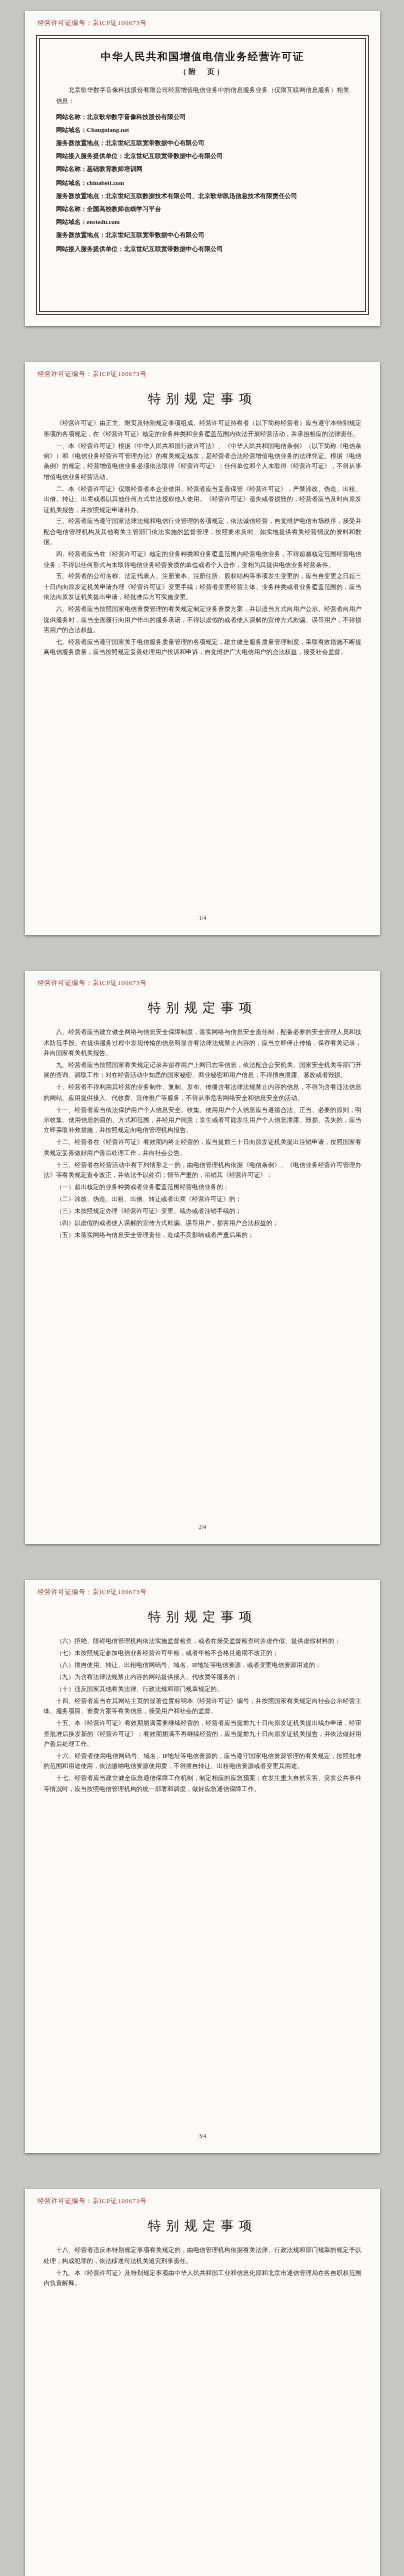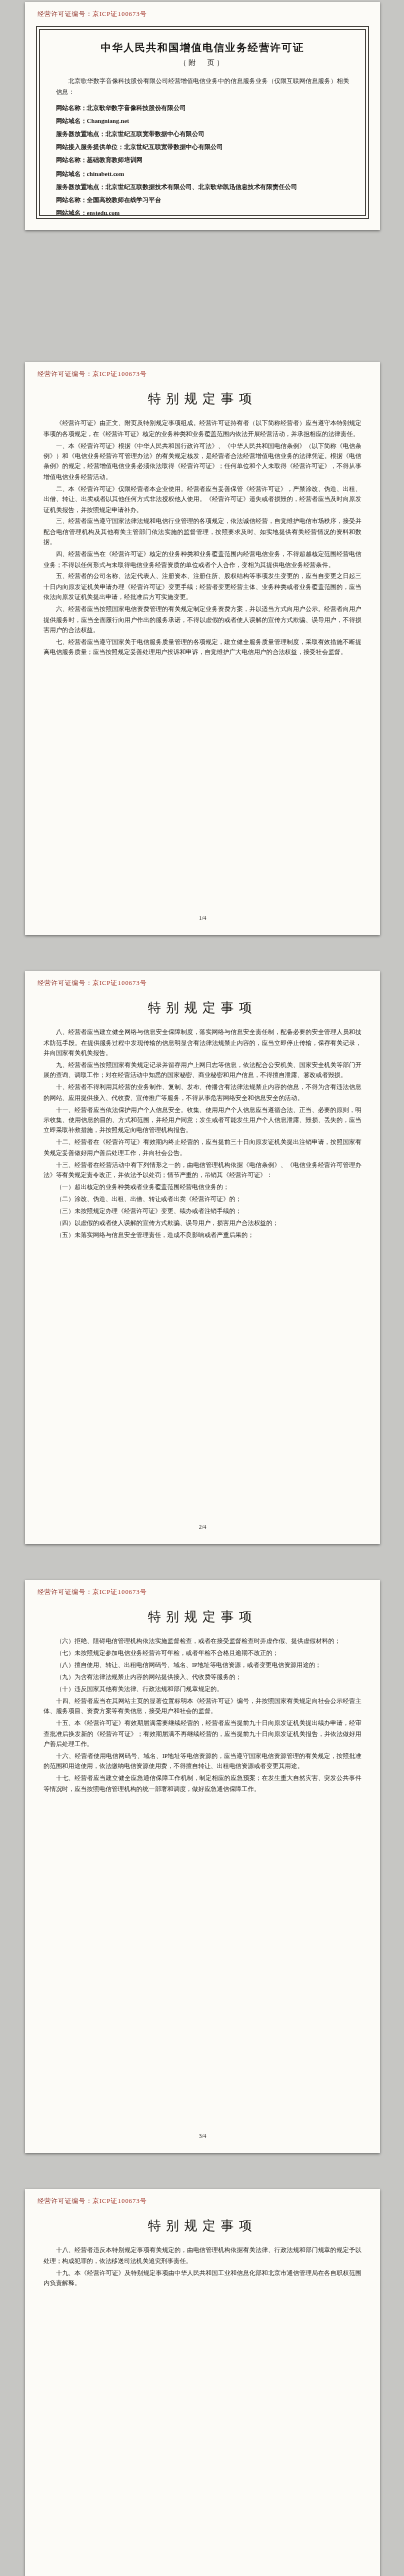--- a/index.html
+++ b/index.html
@@ -52,21 +52,21 @@
     text-align: center;
     font-size: 10.3px;
     font-weight: bold;
     color: #1c1a18;
     letter-spacing: 1px;
     margin: 0 0 3.1px 0;
   }
   .cert-subtitle {
     text-align: center;
     font-size: 7.2px;
-    font-weight: normal;
+    font-weight: bold;
     color: #1c1a18;
     margin: 0 0 7.2px 0;
     letter-spacing: 2.1px;
   }
   .cert-intro {
     font-size: 6.2px;
     line-height: 1.75;
     color: #222;
     text-indent: 2em;
     margin: 0 0 5.2px 0;
@@ -109,21 +109,21 @@
     text-align: center;
     font-size: 6px;
     color: #33312e;
   }
 </style>
 </head>
 <body>
 
 <div class="canvas">
 
-  <div class="sheet" style="top:2px; height:228px;">
+  <div class="sheet" style="top:11px; height:315px;">
     <div class="license-no-line">
       <span>经营许可证编号：</span><span class="no-value">京ICP证100673号</span>
     </div>
     <div class="cert-frame">
       <div class="cert-inner">
         <h1 class="cert-title">中华人民共和国增值电信业务经营许可证</h1>
         <div class="cert-subtitle">（附　页）</div>
         <p class="cert-intro">北京歌华数字音像科技股份有限公司经营增值电信业务中的信息服务业务（仅限互联网信息服务）相关信息：</p>
         <div class="entry-list">
             <p class="entry">网站名称：北京歌华数字音像科技股份有限公司</p>

